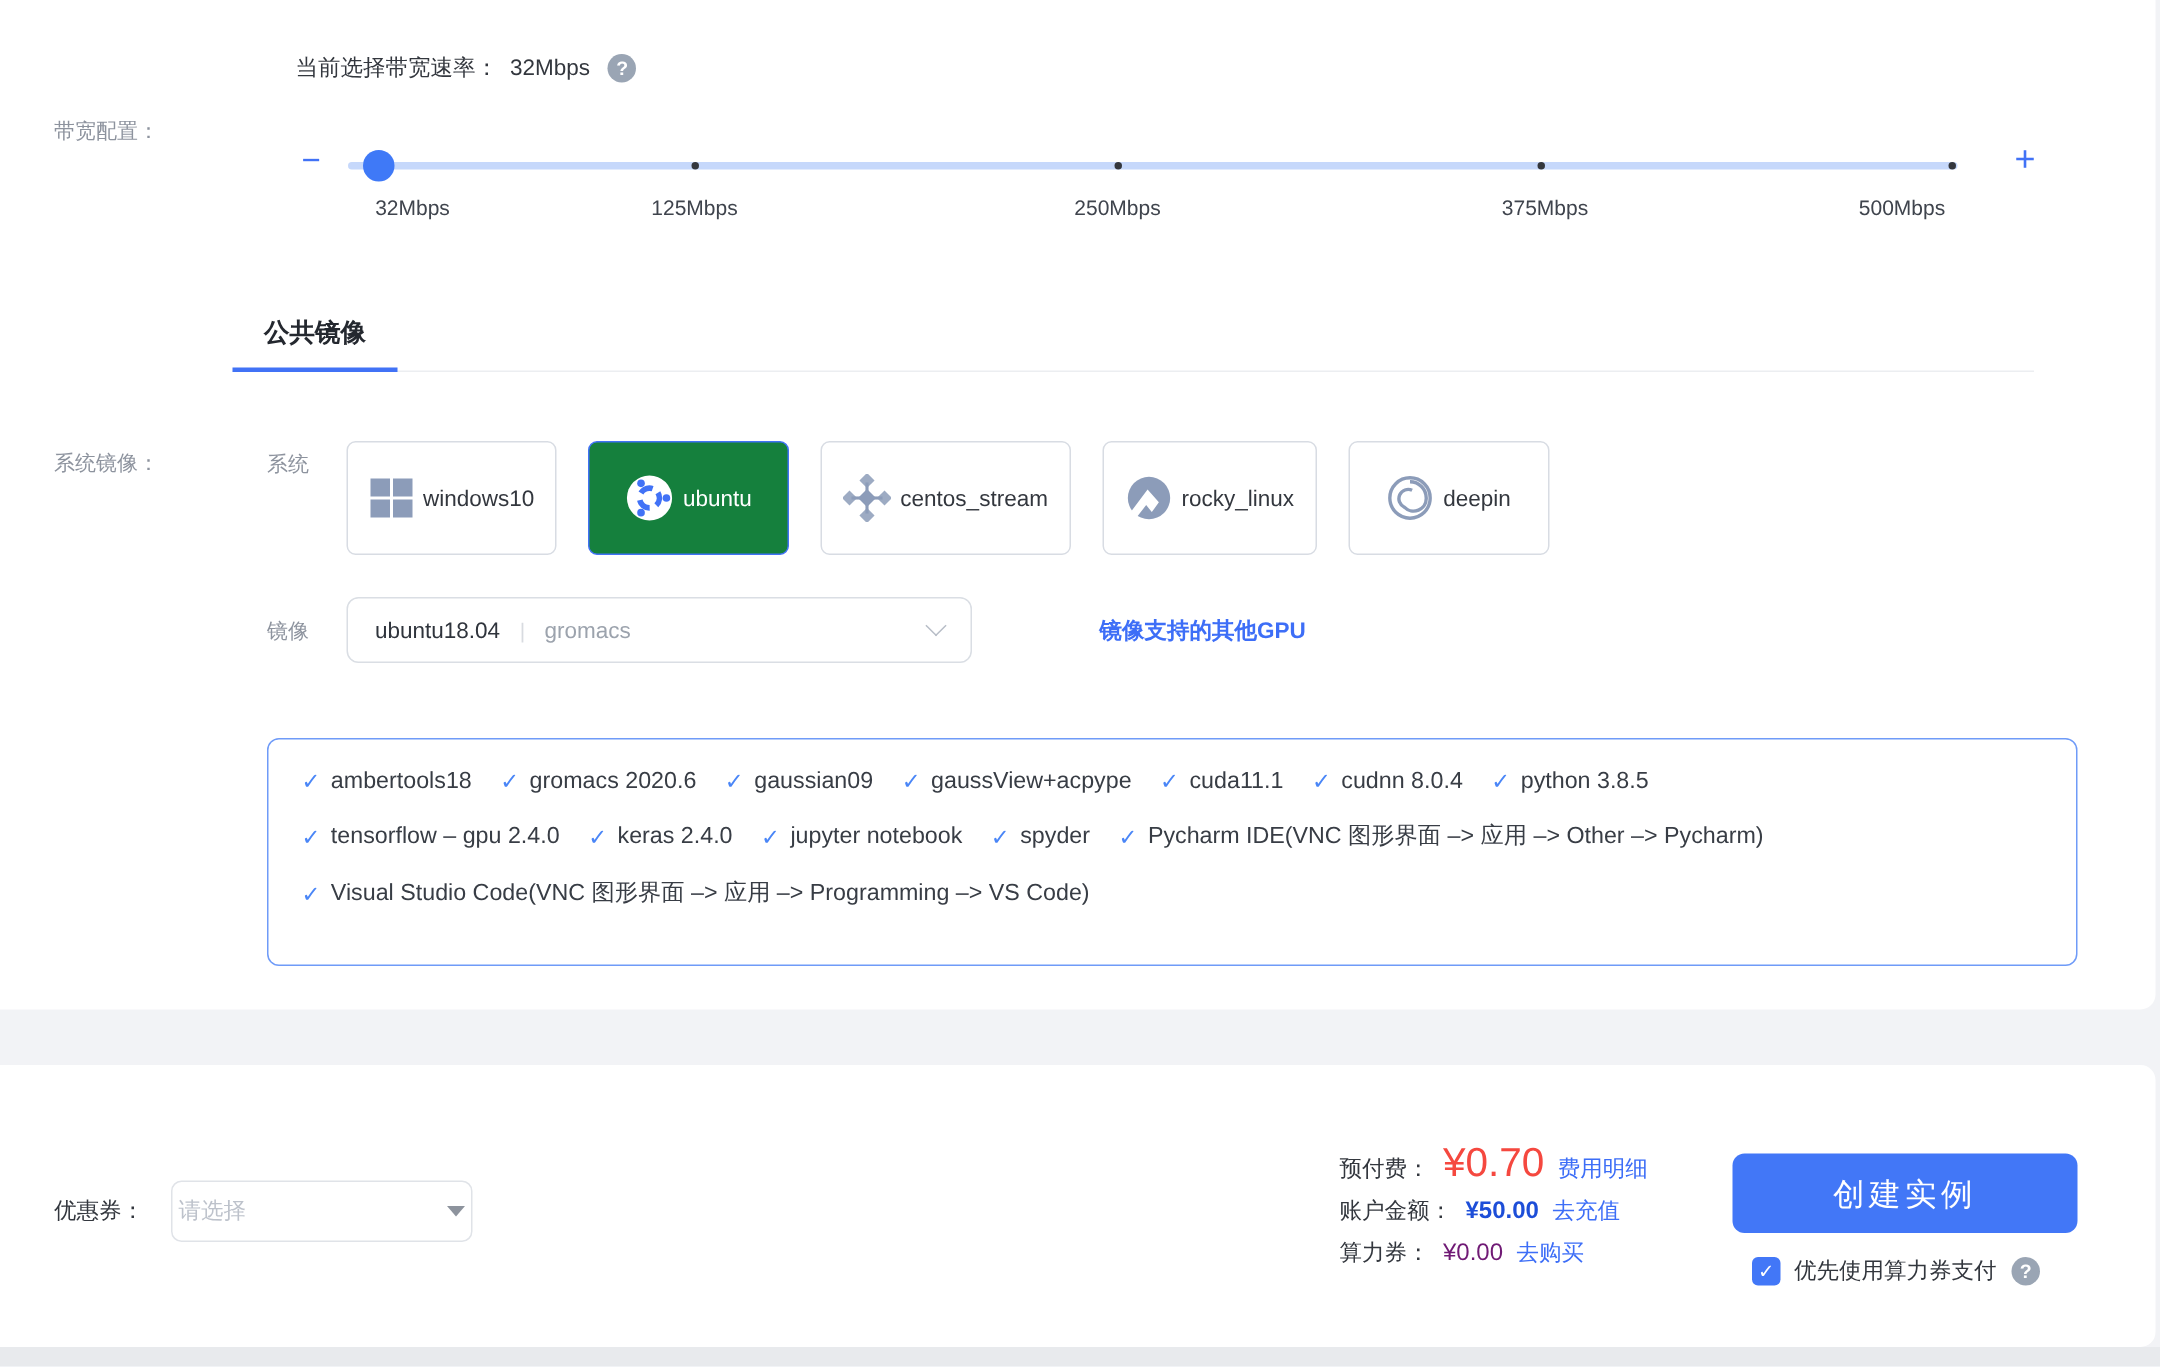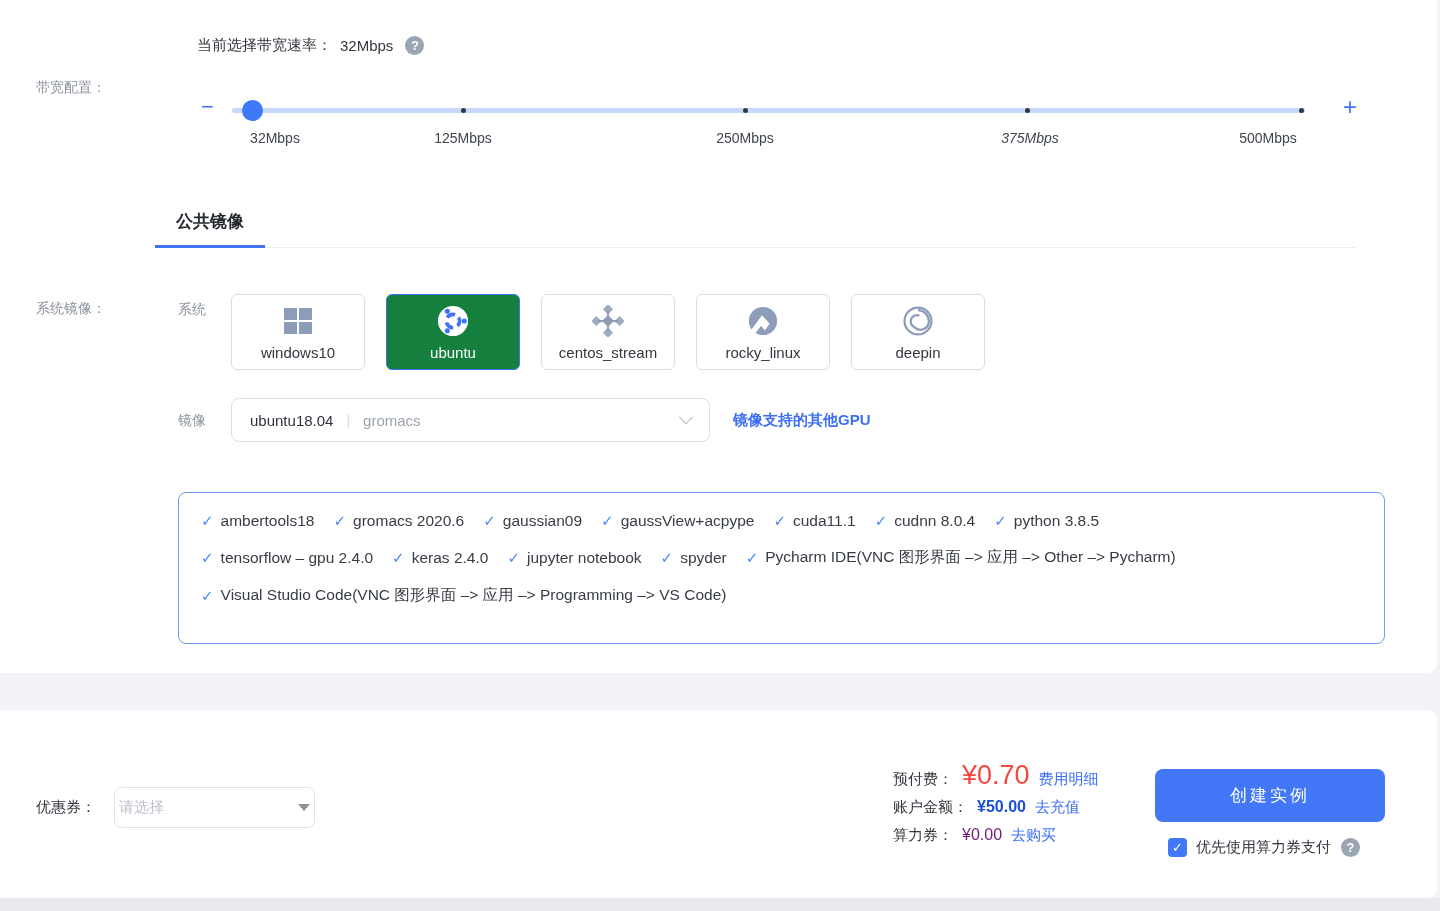--- a/index.html
+++ b/index.html
@@ -26,29 +26,29 @@
   .mark-label { position:absolute; top:130px; transform:translateX(-50%); font-size:14px; color:#3f444d; white-space:nowrap; }
 
   
   .tabs { left:155px; top:201px; width:1201px; height:47px; border-bottom:1px solid #eceef1; display:flex;font-family:Liberation Serif, serif; }
   .tab { padding:0 21px; height:47px; line-height:42px; font-size:17px; font-weight:600; color:#24282f; cursor:pointer; }
   .tab.active { border-bottom:3px solid #4172f6; }
 
   
   .os-label { left:178px; top:301px; }
   .os-row { left:231px; top:294px; display:flex; gap:21px; }
-  .os-card { min-width:134px; height:76px; padding:0 14px; border:1px solid #d8dce3; border-radius:6px; background:#fff; display:flex; flex-direction:column; align-items:center; justify-content:center; gap:6px; cursor:pointer; }
+  .os-card { min-width:134px; height:76px; padding:0 14px; border:1px solid #d8dce3; border-radius:6px; background:#fff; display:flex; flex-direction:row; align-items:center; justify-content:center; gap:6px; cursor:pointer; }
   .os-card.selected { background:#15803d; border-color:#4172f6; }
   .os-name { font-size:15px; color:#33373e; white-space:nowrap; }
   .os-card.selected .os-name { color:#fff; }
   .os-icon { height:34px; display:flex; align-items:center; justify-content:center; }
 
   
   .img-label { left:178px; top:412px; }
-  .img-select { left:231px; top:398px; width:479px; height:44px; border:1px solid #dadee4; border-radius:8px; background:#fff; display:flex; align-items:center; padding:0 18px; cursor:pointer; }
+  .img-select { left:231px; top:398px; width:417px; height:44px; border:1px solid #dadee4; border-radius:8px; background:#fff; display:flex; align-items:center; padding:0 18px; cursor:pointer; }
   .img-primary { font-size:15px; color:#2f343c; }
   .img-sep { color:#d8dbe0; margin:0 13px; font-size:14px; }
   .img-variant { font-size:15px; color:#9ca3ad; }
   .chev { margin-left:auto; width:10px; height:10px; border-right:1.5px solid #b7bdc7; border-bottom:1.5px solid #b7bdc7; transform:rotate(45deg) translate(-2px,-2px); }
   .gpu-link { left:733px; top:411px; color:#3d6ef7; font-size:15px; font-weight:600; cursor:pointer; }
 
   
   .sw-box { left:178px; top:492px; width:1207px; height:152px; border:1px solid #6f9bf8; border-radius:8px; padding:19px 22px; display:flex; flex-direction:column; gap:17px; background:#fff; }
   .sw-row { display:flex; gap:19px; flex-wrap:wrap; }
   .sw-item { display:flex; align-items:center; gap:7px; font-size:15.5px; color:#383d45; white-space:nowrap; }
@@ -58,21 +58,21 @@
   .coupon-label { left:36px; top:798px; font-size:15px; }
   .coupon-select { left:114px; top:787px; width:201px; height:41px; border:1px solid #e0e3e8; border-radius:7px; background:#fff; display:flex; align-items:center; padding:0 4px; cursor:pointer; }
   .coupon-ph { color:#bdc2cb; font-size:15px; }
   .caret-down { margin-left:auto; width:0; height:0; border-left:6px solid transparent; border-right:6px solid transparent; border-top:7px solid #8d939d; }
   .pricing { left:893px; top:762px; display:flex; flex-direction:column; gap:9px; }
   .p-row { display:flex; align-items:baseline; gap:9px; font-size:15px; color:#33373e; }
   .p-red { color:#f5483f; font-size:27px; font-weight:500; line-height:1; }
   .p-bold { font-size:16px; font-weight:bold; color:#1d4ed8; }
   .p-norm { font-size:16px; color:#701a75; }
   .p-link { color:#3d6ef7; font-size:15px; cursor:pointer; }
-  .create-btn { left:1155px; top:769px; width:230px; height:53px; background:#4277f7; border-radius:8px; color:#fff; font-size:17px; letter-spacing:3px; display:flex; align-items:center; justify-content:center; cursor:pointer; border:none; }
+  .create-btn { left:1155px; top:769px; width:230px; height:53px; background:#4277f7; border-radius:8px; color:#fff; font-size:21px; letter-spacing:3px; display:flex; align-items:center; justify-content:center; cursor:pointer; border:none; }
   .priority { left:1168px; top:838px; display:flex; align-items:center; gap:9px; }
   .checkbox { width:19px; height:19px; background:#4277f7; border-radius:4px; color:#fff; font-size:13px; display:flex; align-items:center; justify-content:center; cursor:pointer; }
   .priority-label { font-size:15px; color:#33373e; }
 </style>
 </head>
 <body>
 
 <div class="page">
 
   <div class="abs card-main">
@@ -91,21 +91,21 @@
       <span class="slider-dot" style="left:511px;"></span>
       <span class="slider-dot" style="left:793px;"></span>
       <span class="slider-dot" style="left:1067px;"></span>
     </div>
     <div class="abs slider-handle"></div>
     <div class="abs slider-plus">+</div>
 
     <span class="mark-label" style="left:275px;">32Mbps</span>
     <span class="mark-label" style="left:463px;">125Mbps</span>
     <span class="mark-label" style="left:745px;">250Mbps</span>
-    <span class="mark-label" style="left:1030px;font-style:italic;">375Mbps</span>
+    <span class="mark-label" style="left:1030px;">375Mbps</span>
     <span class="mark-label" style="left:1268px;">500Mbps</span>
 
     <div class="abs tabs">
       <div class="tab active">公共镜像</div>
     </div>
 
     <div class="abs section-label" style="left:36px;top:300px;">系统镜像：</div>
     <div class="abs section-label os-label">系统</div>
 
     <div class="abs os-row">

